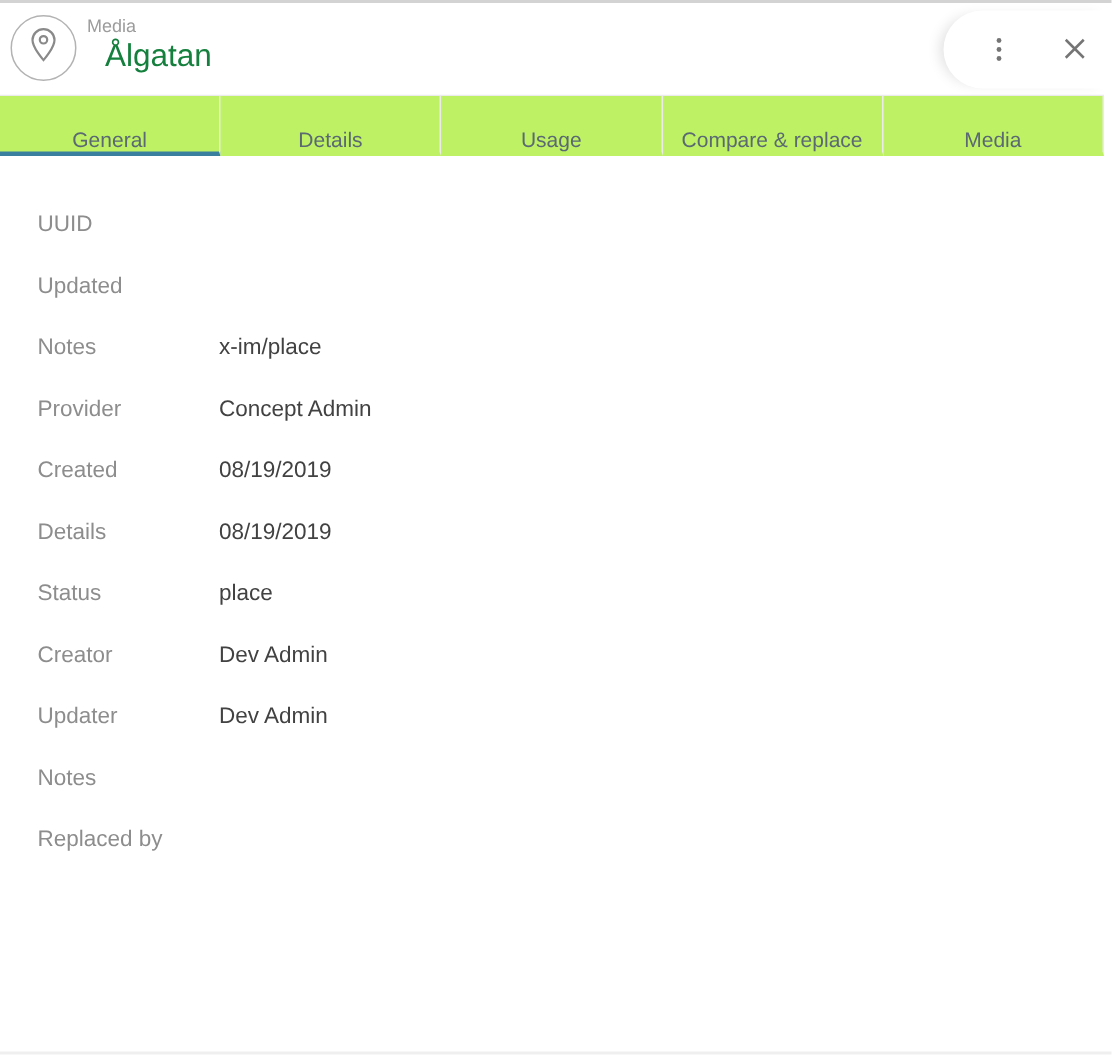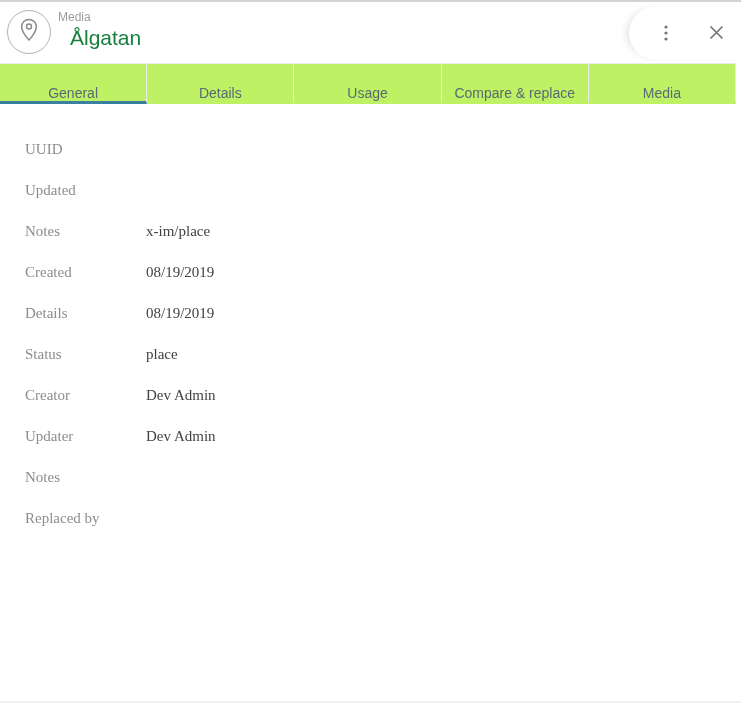--- a/index.html
+++ b/index.html
@@ -82,21 +82,20 @@
     cursor: pointer;
     white-space: nowrap;
   }
   .tab.active {
     border-bottom-color: var(--accent, #3b7f9e);
   }
 
   
   .content {
     padding: 25px 8px 0 25px;
-    font-family: Liberation Serif, serif;
   }
   .field-row {
     display: flex;
     align-items: center;
     height: 41px;
   }
   .field-label {
     width: 121px;
     flex: 0 0 121px;
     font-size: 15px;
@@ -176,20 +175,24 @@
   <div class="field-row">
     <div class="field-label">Updated</div>
     <div class="field-value"></div>
   </div>
 
   <div class="field-row">
     <div class="field-label">Notes</div>
     <div class="field-value">x-im/place</div>
   </div>
 
+  <div class="field-row">
+    <div class="field-label">Provider</div>
+    <div class="field-value">Concept Admin</div>
+  </div>
 
   <div class="field-row">
     <div class="field-label">Created</div>
     <div class="field-value">08/19/2019</div>
   </div>
 
   <div class="field-row">
     <div class="field-label">Details</div>
     <div class="field-value">08/19/2019</div>
   </div>

